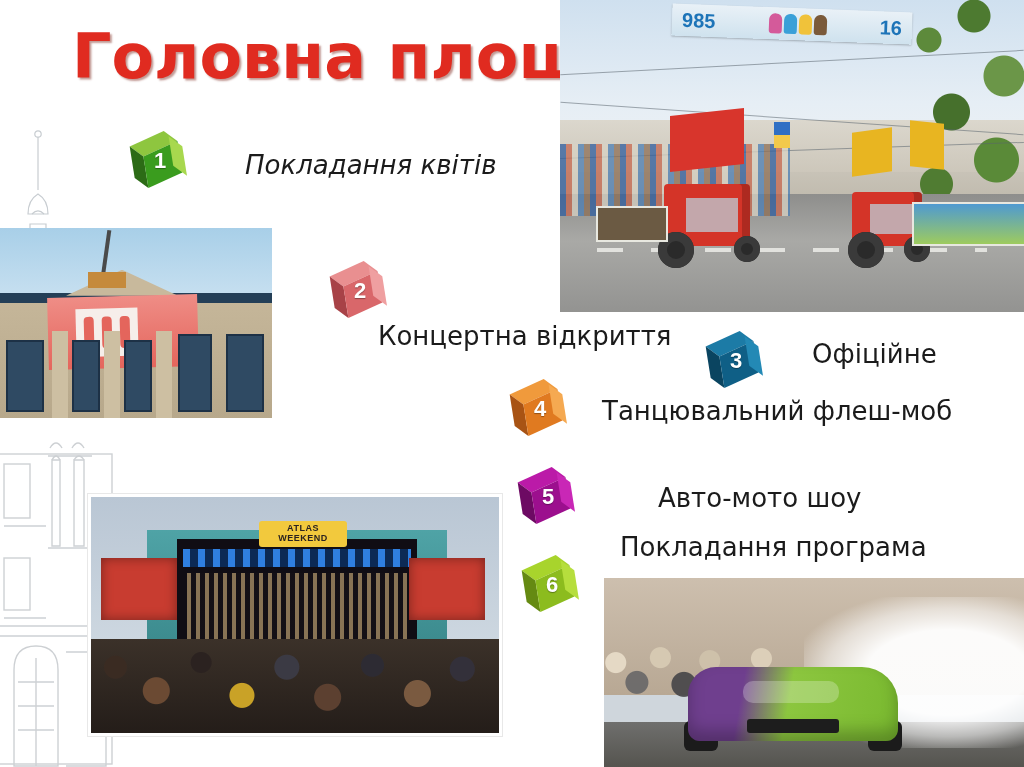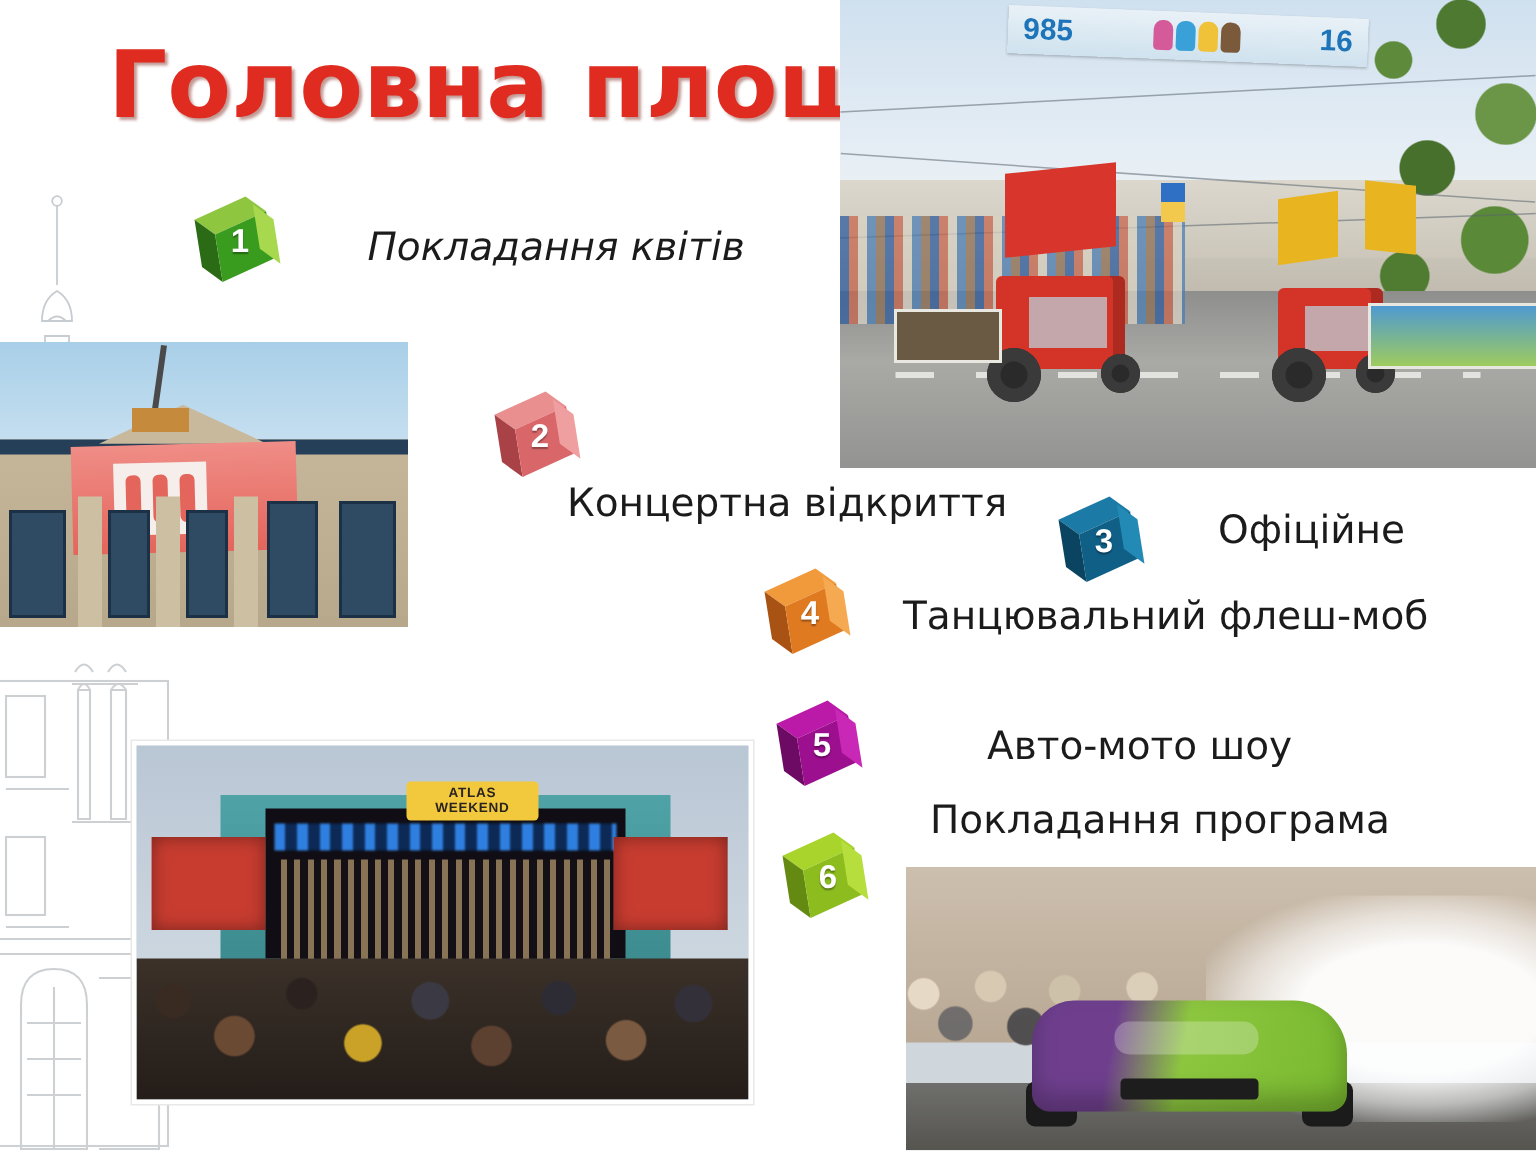--- a/index.html
+++ b/index.html
@@ -105,21 +105,21 @@
   #photo-concert .c-sky{position:absolute;left:0;right:0;top:0;height:62%;
     background:linear-gradient(180deg,#b9c6d4,#cdd7e0);}
   #photo-concert .stage{position:absolute;left:56px;top:14%;width:300px;height:48%;
     background:linear-gradient(180deg,#4fa3a6,#3c8b8e);}
   #photo-concert .stage-inner{position:absolute;left:86px;top:18%;width:240px;height:42%;
     background:#100d14;}
   #photo-concert .lights{position:absolute;left:92px;top:22%;width:228px;height:18px;
     background:repeating-linear-gradient(90deg,#2f7fe0 0 7px,#0c2a55 7px 15px);filter:blur(.6px);}
   #photo-concert .rig{position:absolute;left:96px;top:32%;width:220px;height:30%;
     background:repeating-linear-gradient(90deg,rgba(200,170,120,.65) 0 4px,rgba(20,16,22,.9) 4px 9px);}
-  #photo-concert .sign{position:absolute;left:180px;top:10%;width:88px;height:26px;
+  #photo-concert .sign{position:absolute;left:168px;top:10%;width:88px;height:26px;
     background:#f2c93d;border-radius:3px;display:flex;flex-direction:column;align-items:center;justify-content:center;
     font:bold 9px "Liberation Sans",sans-serif;color:#2a2320;line-height:1.05;letter-spacing:.5px;}
   #photo-concert .screen{position:absolute;top:26%;width:76px;height:26%;background:#c83c30;
     box-shadow:inset 0 0 12px rgba(0,0,0,.4);}
   #photo-concert .screen.l{left:10px;}
   #photo-concert .screen.r{right:14px;}
   #photo-concert .crowd{position:absolute;left:0;right:0;bottom:0;height:40%;
     background:
       radial-gradient(circle at 6% 30%,#3a2b22 0 11px,transparent 12px),
       radial-gradient(circle at 16% 55%,#6b4a33 0 13px,transparent 14px),

